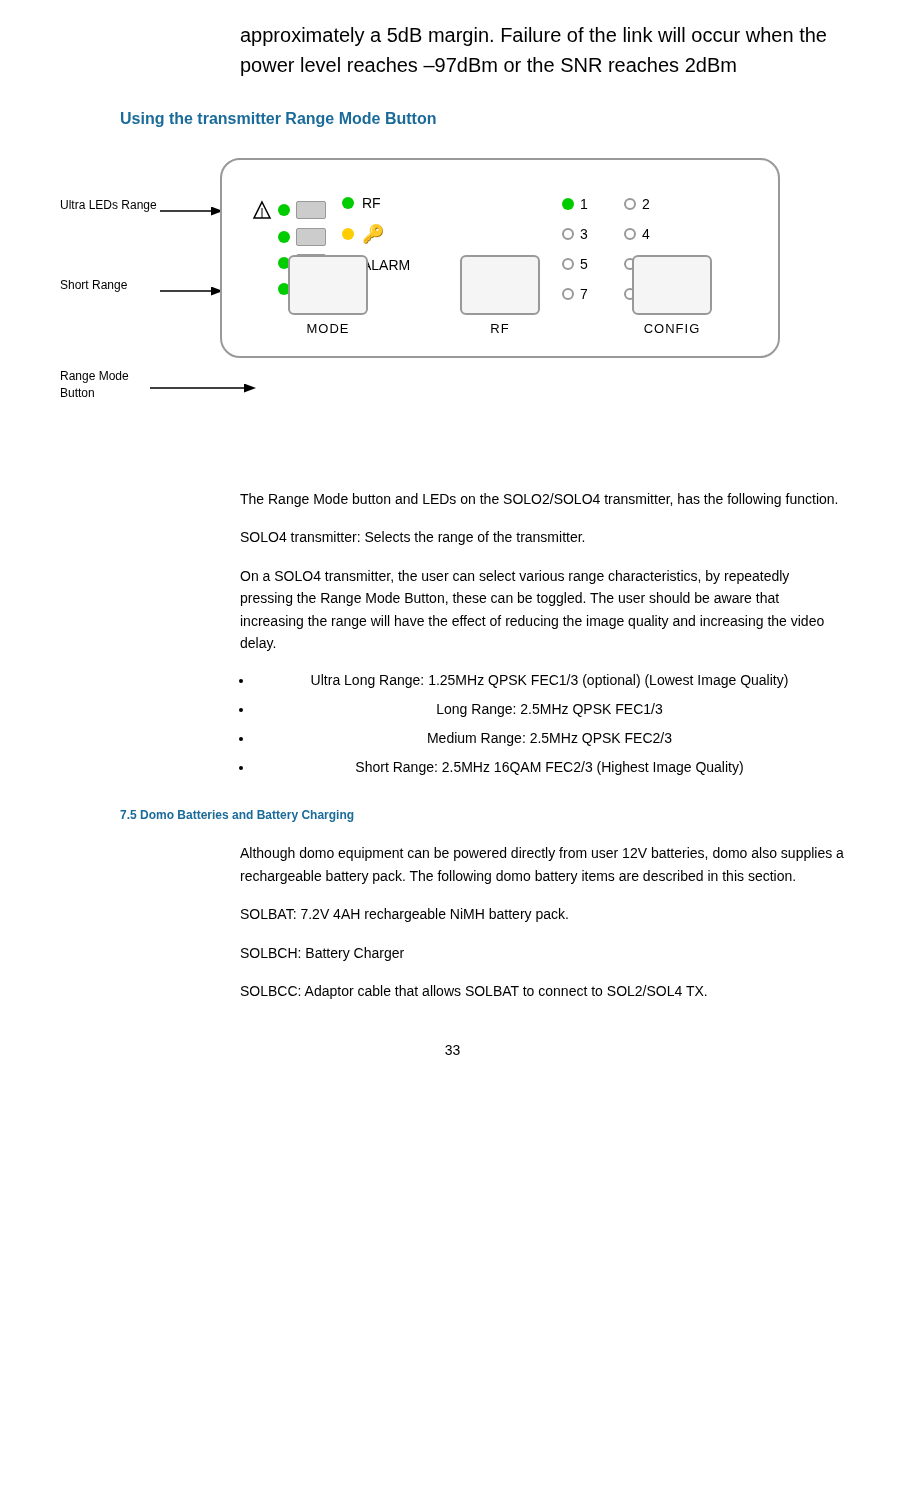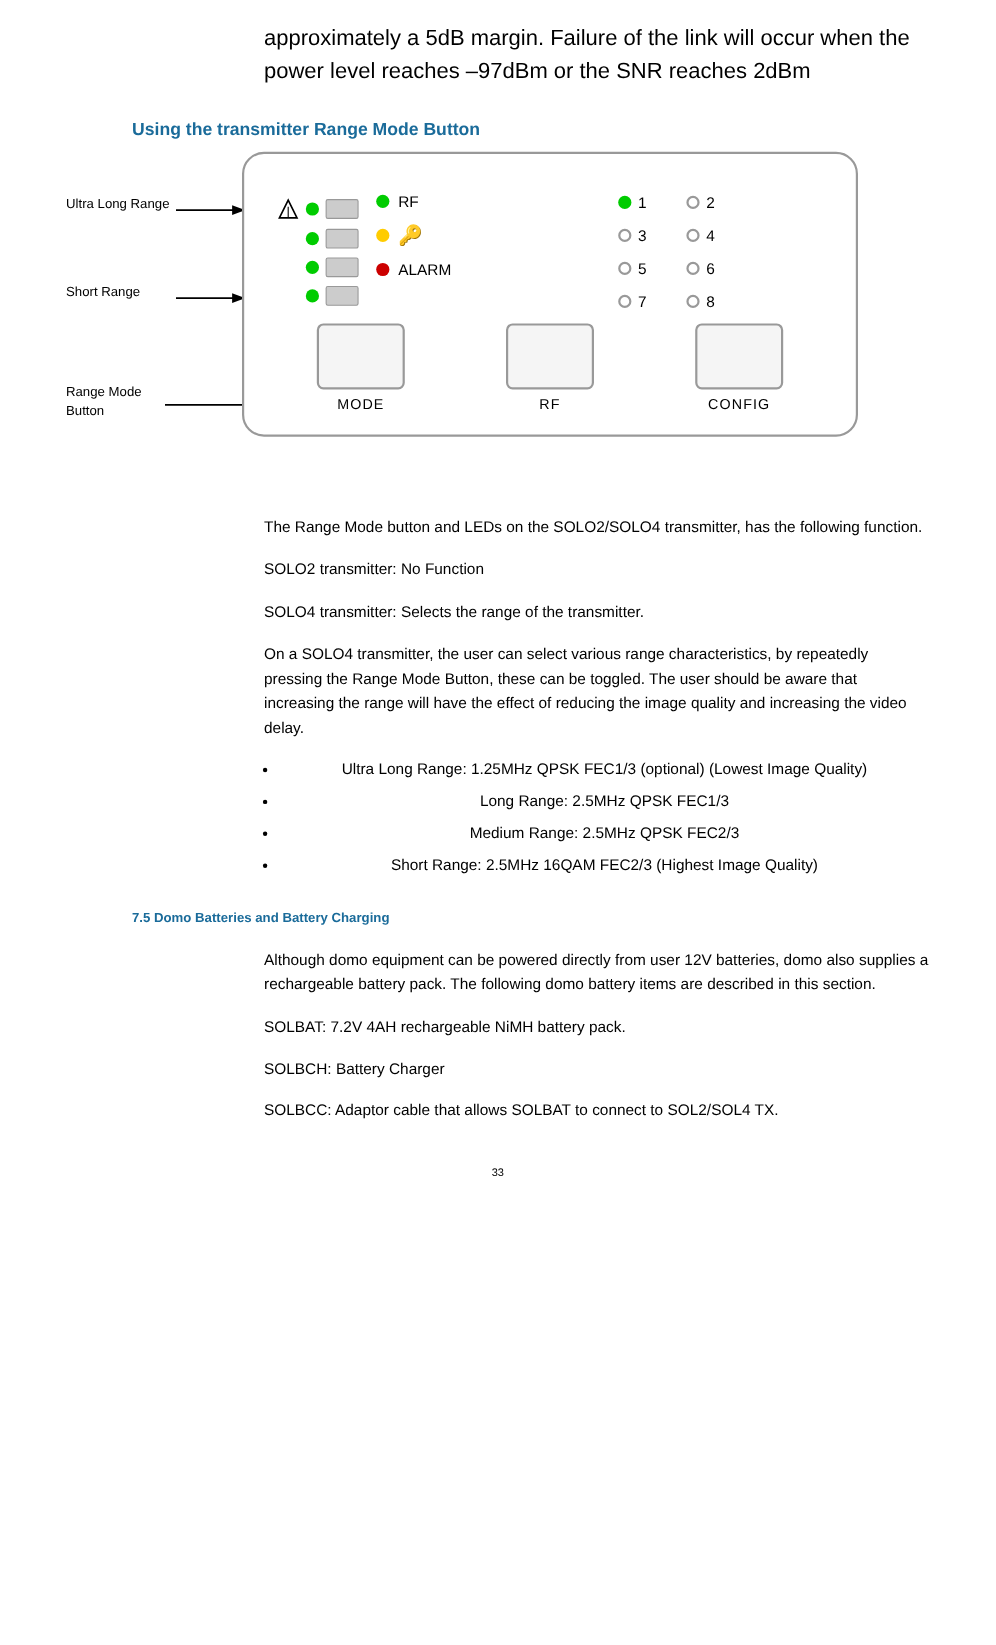--- a/index.html
+++ b/index.html
@@ -24,37 +24,38 @@
       margin-bottom: 30px;
       font-size: 20px;
       line-height: 1.5;
     }
 
     .section-title {
       color: #1a6b9a;
       font-size: 16px;
       font-weight: bold;
       margin-left: 120px;
+      margin-bottom: 20px;
     }
 
     
     .diagram-container {
       position: relative;
       margin-left: 60px;
       margin-right: 60px;
       margin-bottom: 30px;
       height: 310px;
     }
 
     .transmitter-box {
       position: absolute;
       left: 160px;
       top: 10px;
       width: 560px;
-      height: 259px;
+      height: 200px;
       border: 2px solid #999;
       border-radius: 20px;
       background: #fff;
     }
 
     
     .led-group {
       position: absolute;
       left: 30px;
       top: 40px;
@@ -219,21 +220,21 @@
     }
 
     .section-75-content {
       margin-left: 240px;
       margin-right: 45px;
     }
 
     .page-number {
       text-align: center;
       margin-top: 40px;
-      font-size: 10px;
+      font-size: 14px;
     }
   </style>
 </head>
 <body>
 
 <div class="page">
 
   <div class="intro-text">
     <span>approximately a 5dB margin.  Failure of the link will occur when the power level reaches –97dBm or the SNR reaches 2dBm</span>
   </div>
@@ -252,21 +253,21 @@
 
       <line x1="90" y1="240" x2="193" y2="240" stroke="#000" stroke-width="1.5" marker-end="url(#arrow)"></line>
       <defs>
         <marker id="arrow" markerWidth="8" markerHeight="8" refX="6" refY="3" orient="auto">
           <path d="M0,0 L0,6 L8,3 z" fill="#000"></path>
         </marker>
       </defs>
     </svg>
 
     <div class="label-ultra-long">
-      <span>Ultra Long Range</span>
+      <span>Ultra LEDs Range</span>
     </div>
     <div class="label-short-range">
       <span>Short Range</span>
     </div>
     <div class="label-range-mode">
       Range Mode<br>Button
     </div>
 
     <div class="transmitter-box">
 
@@ -366,21 +367,20 @@
           <div class="hw-button"></div>
           <span class="button-label">CONFIG</span>
         </div>
       </div>
 
     </div>
   </div>
 
   <div class="content-area">
     <p class="content-para">The Range Mode button and LEDs on the SOLO2/SOLO4 transmitter, has the following function.</p>
-    <p class="content-para">SOLO2 transmitter: No Function</p>
     <p class="content-para">SOLO4 transmitter: Selects the range of the transmitter.</p>
     <p class="content-para">On a SOLO4 transmitter, the user can select various range characteristics, by repeatedly pressing the Range Mode Button, these can be toggled.  The user should be aware that increasing the range will have the effect of reducing the image quality and increasing the video delay.</p>
     <ul class="bullet-list">
       <li>Ultra Long Range: 1.25MHz QPSK FEC1/3 (optional) (Lowest Image Quality)</li>
       <li>Long Range: 2.5MHz QPSK FEC1/3</li>
       <li>Medium Range: 2.5MHz QPSK FEC2/3</li>
       <li>Short Range: 2.5MHz 16QAM FEC2/3 (Highest Image Quality)</li>
     </ul>
   </div>
 

